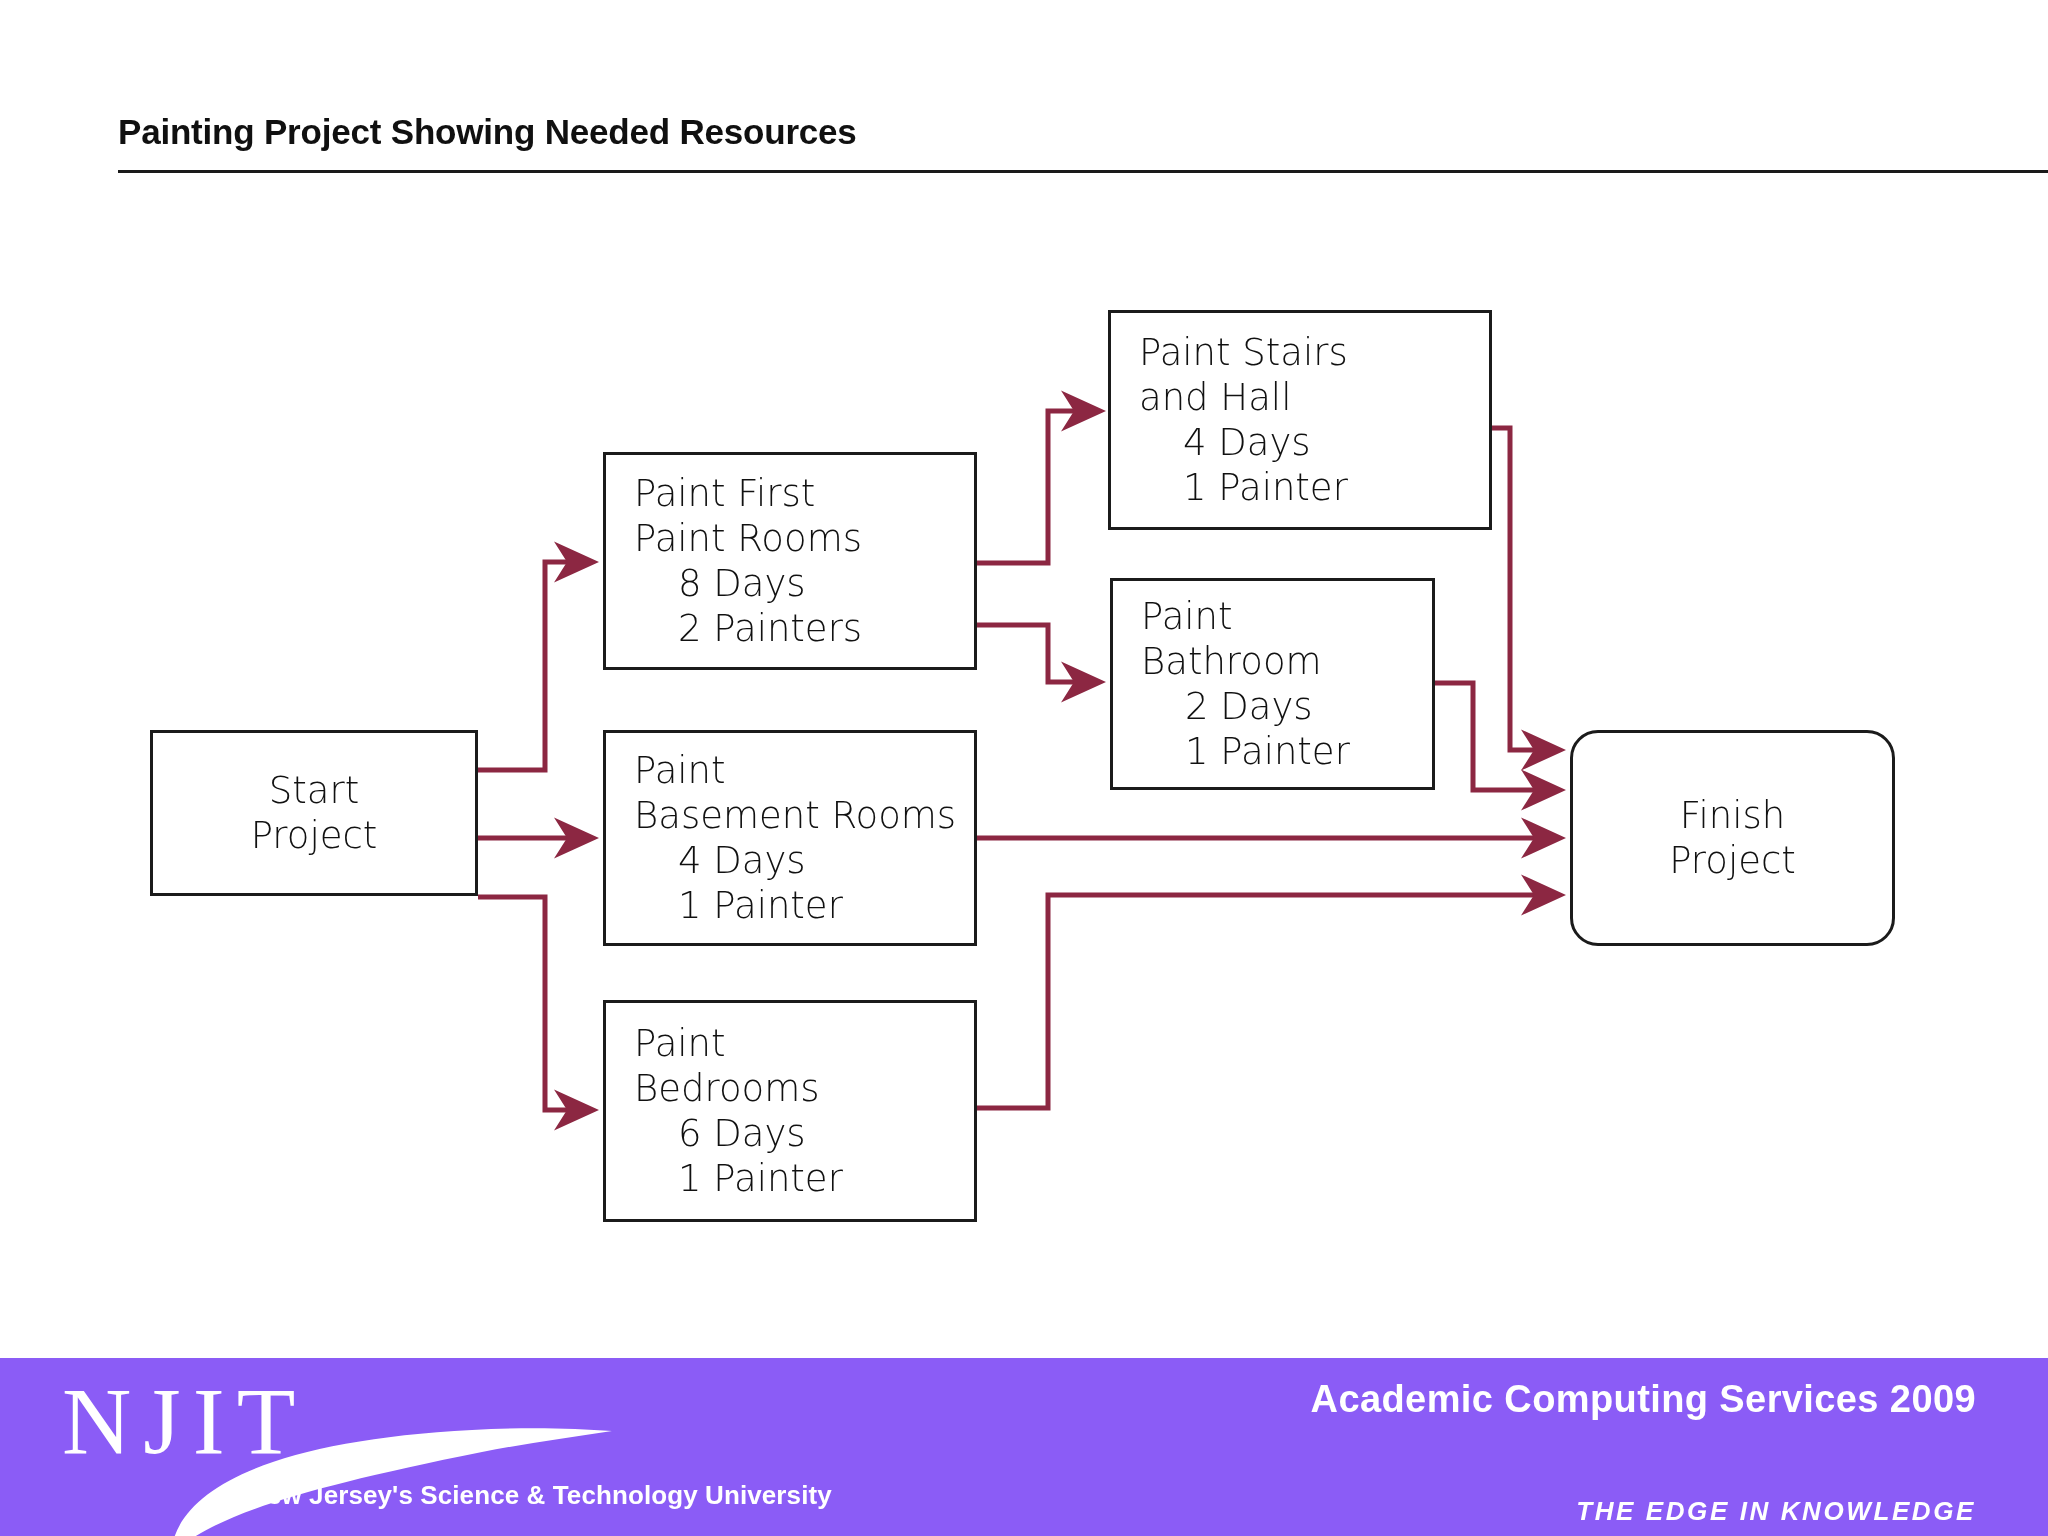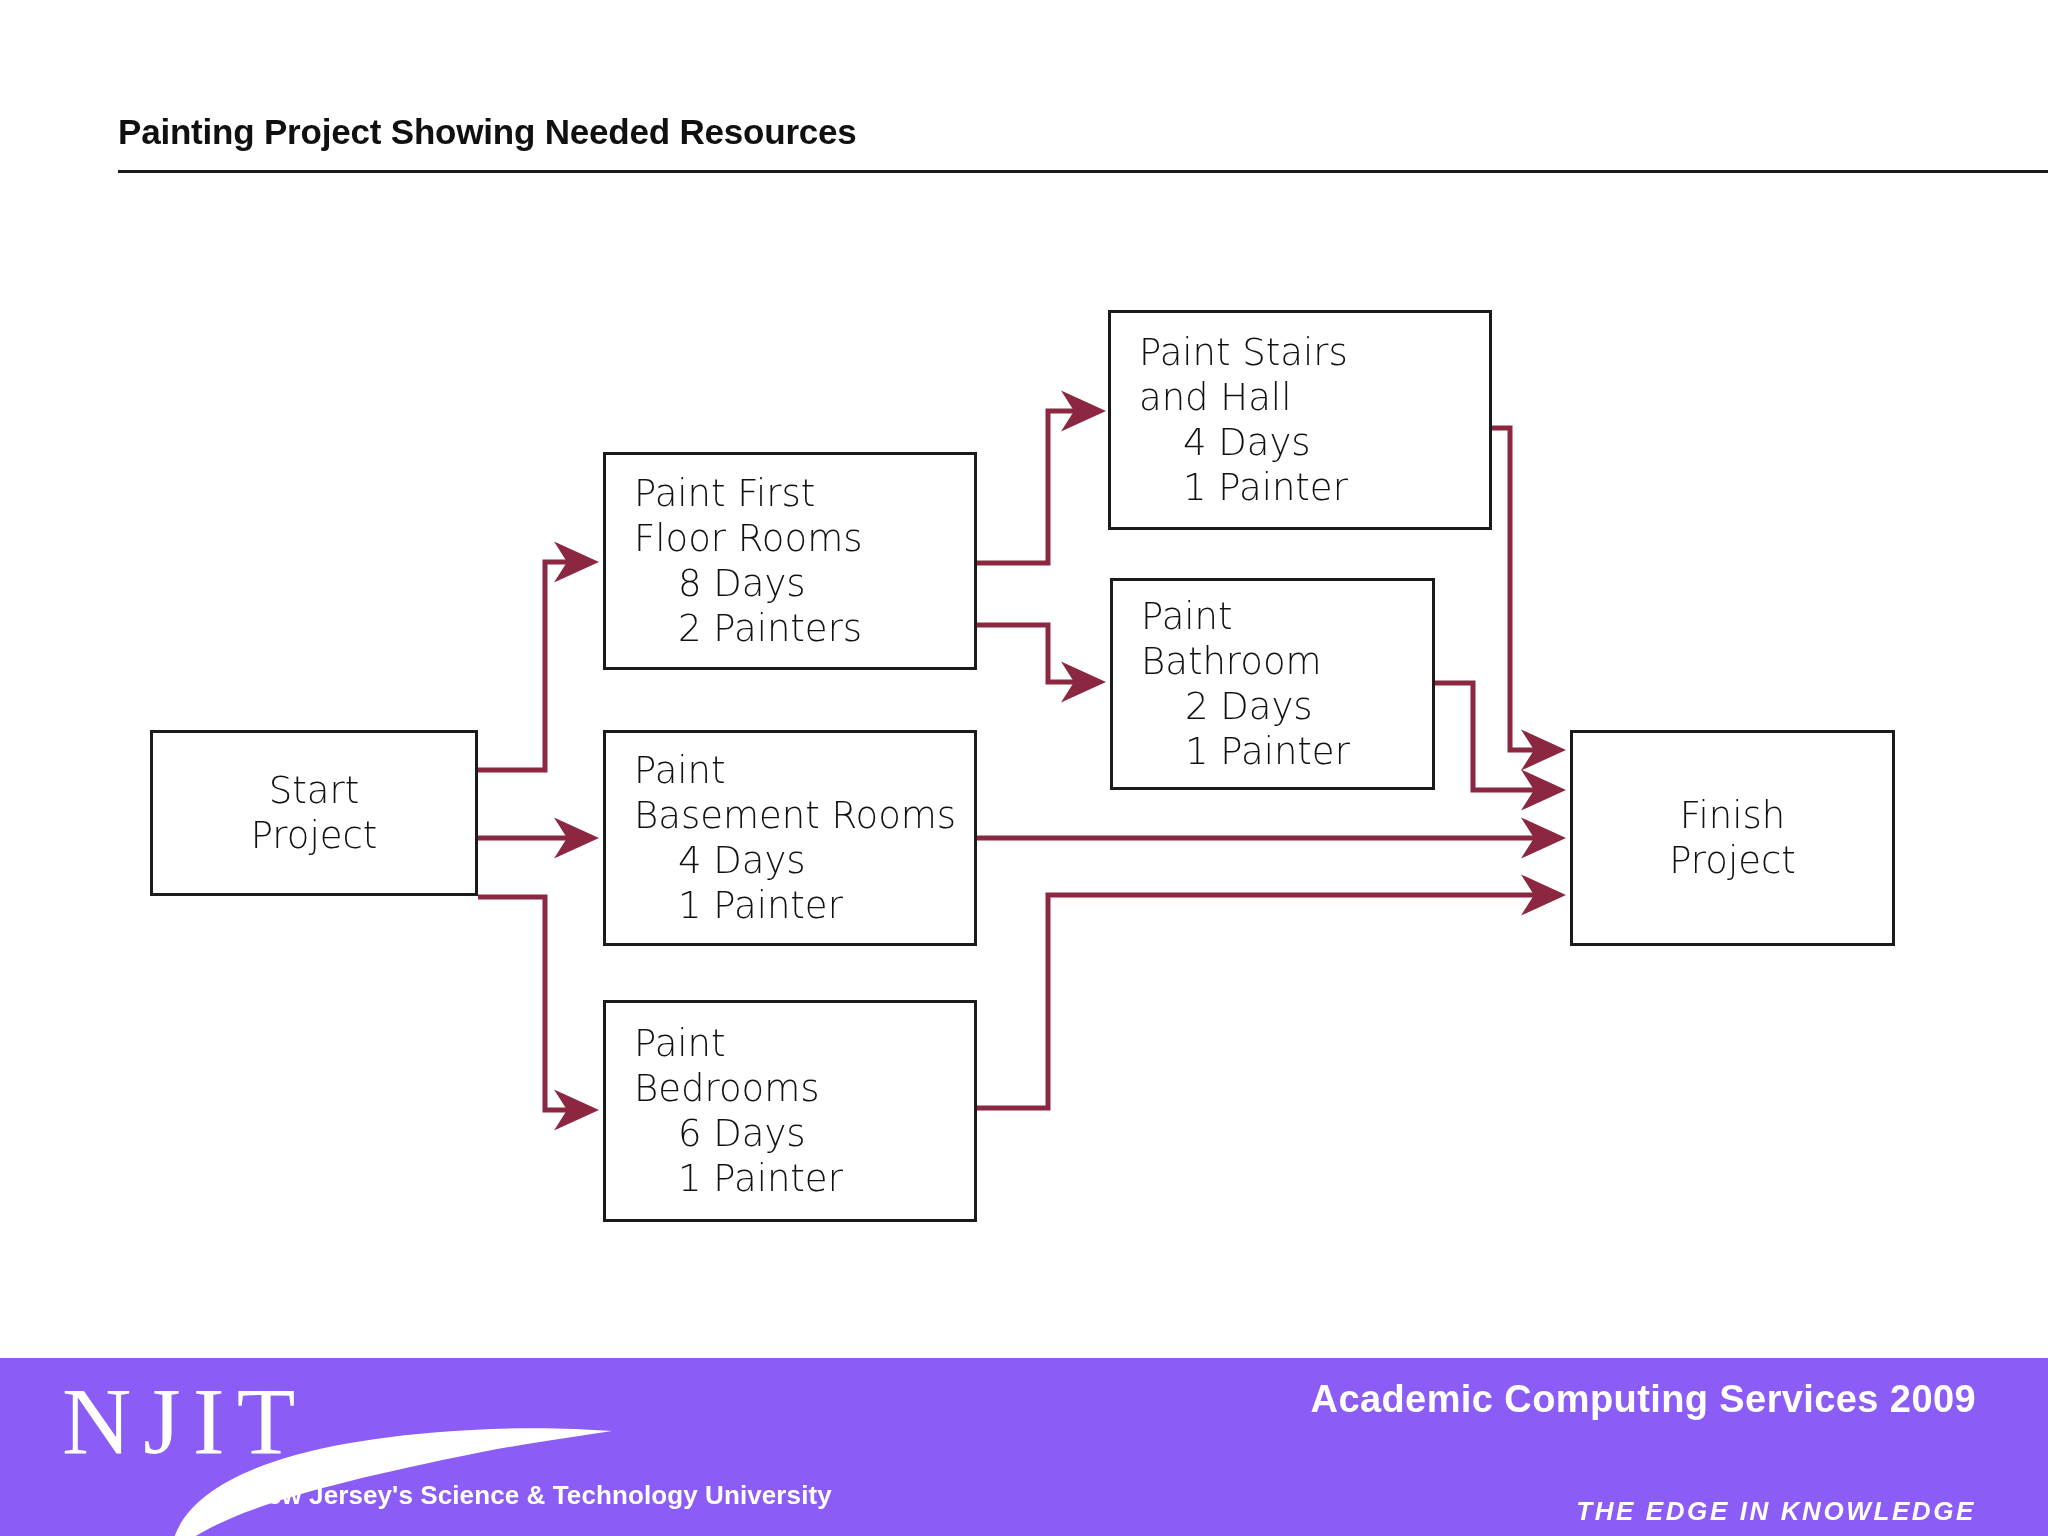--- a/index.html
+++ b/index.html
@@ -74,21 +74,21 @@
   .node .lines .ln { display: block; }
   .node .lines .ln.ind { padding-left: 44px; }
 
   
   #node-start       { left: 150px;  top: 730px;  width: 328px; height: 166px; }
   #node-first-floor { left: 603px;  top: 452px;  width: 374px; height: 218px; }
   #node-basement    { left: 603px;  top: 730px;  width: 374px; height: 216px; }
   #node-bedrooms    { left: 603px;  top: 1000px; width: 374px; height: 222px; }
   #node-stairs      { left: 1108px; top: 310px;  width: 384px; height: 220px; }
   #node-bathroom    { left: 1110px; top: 578px;  width: 325px; height: 212px; }
-  #node-finish      { left: 1570px; top: 730px;  width: 325px; height: 216px; }
+  #node-finish      { left: 1570px; top: 730px;  width: 325px; height: 216px; border-radius: 28px; }
 
   
   #connectors {
     position: absolute;
     left: 0;
     top: 0;
     width: 2048px;
     height: 1536px;
     z-index: 2;
     pointer-events: none;
@@ -203,21 +203,21 @@
     <div class="node centered" id="node-start">
       <div class="lines">
         <span class="ln">Start</span>
         <span class="ln">Project</span>
       </div>
     </div>
 
     <div class="node" id="node-first-floor">
       <div class="lines">
         <span class="ln">Paint First</span>
-        <span class="ln">Floor Rooms</span>
+        <span class="ln">Paint Rooms</span>
         <span class="ln ind">8 Days</span>
         <span class="ln ind">2 Painters</span>
       </div>
     </div>
 
     <div class="node" id="node-basement">
       <div class="lines">
         <span class="ln">Paint</span>
         <span class="ln">Basement Rooms</span>
         <span class="ln ind">4 Days</span>

